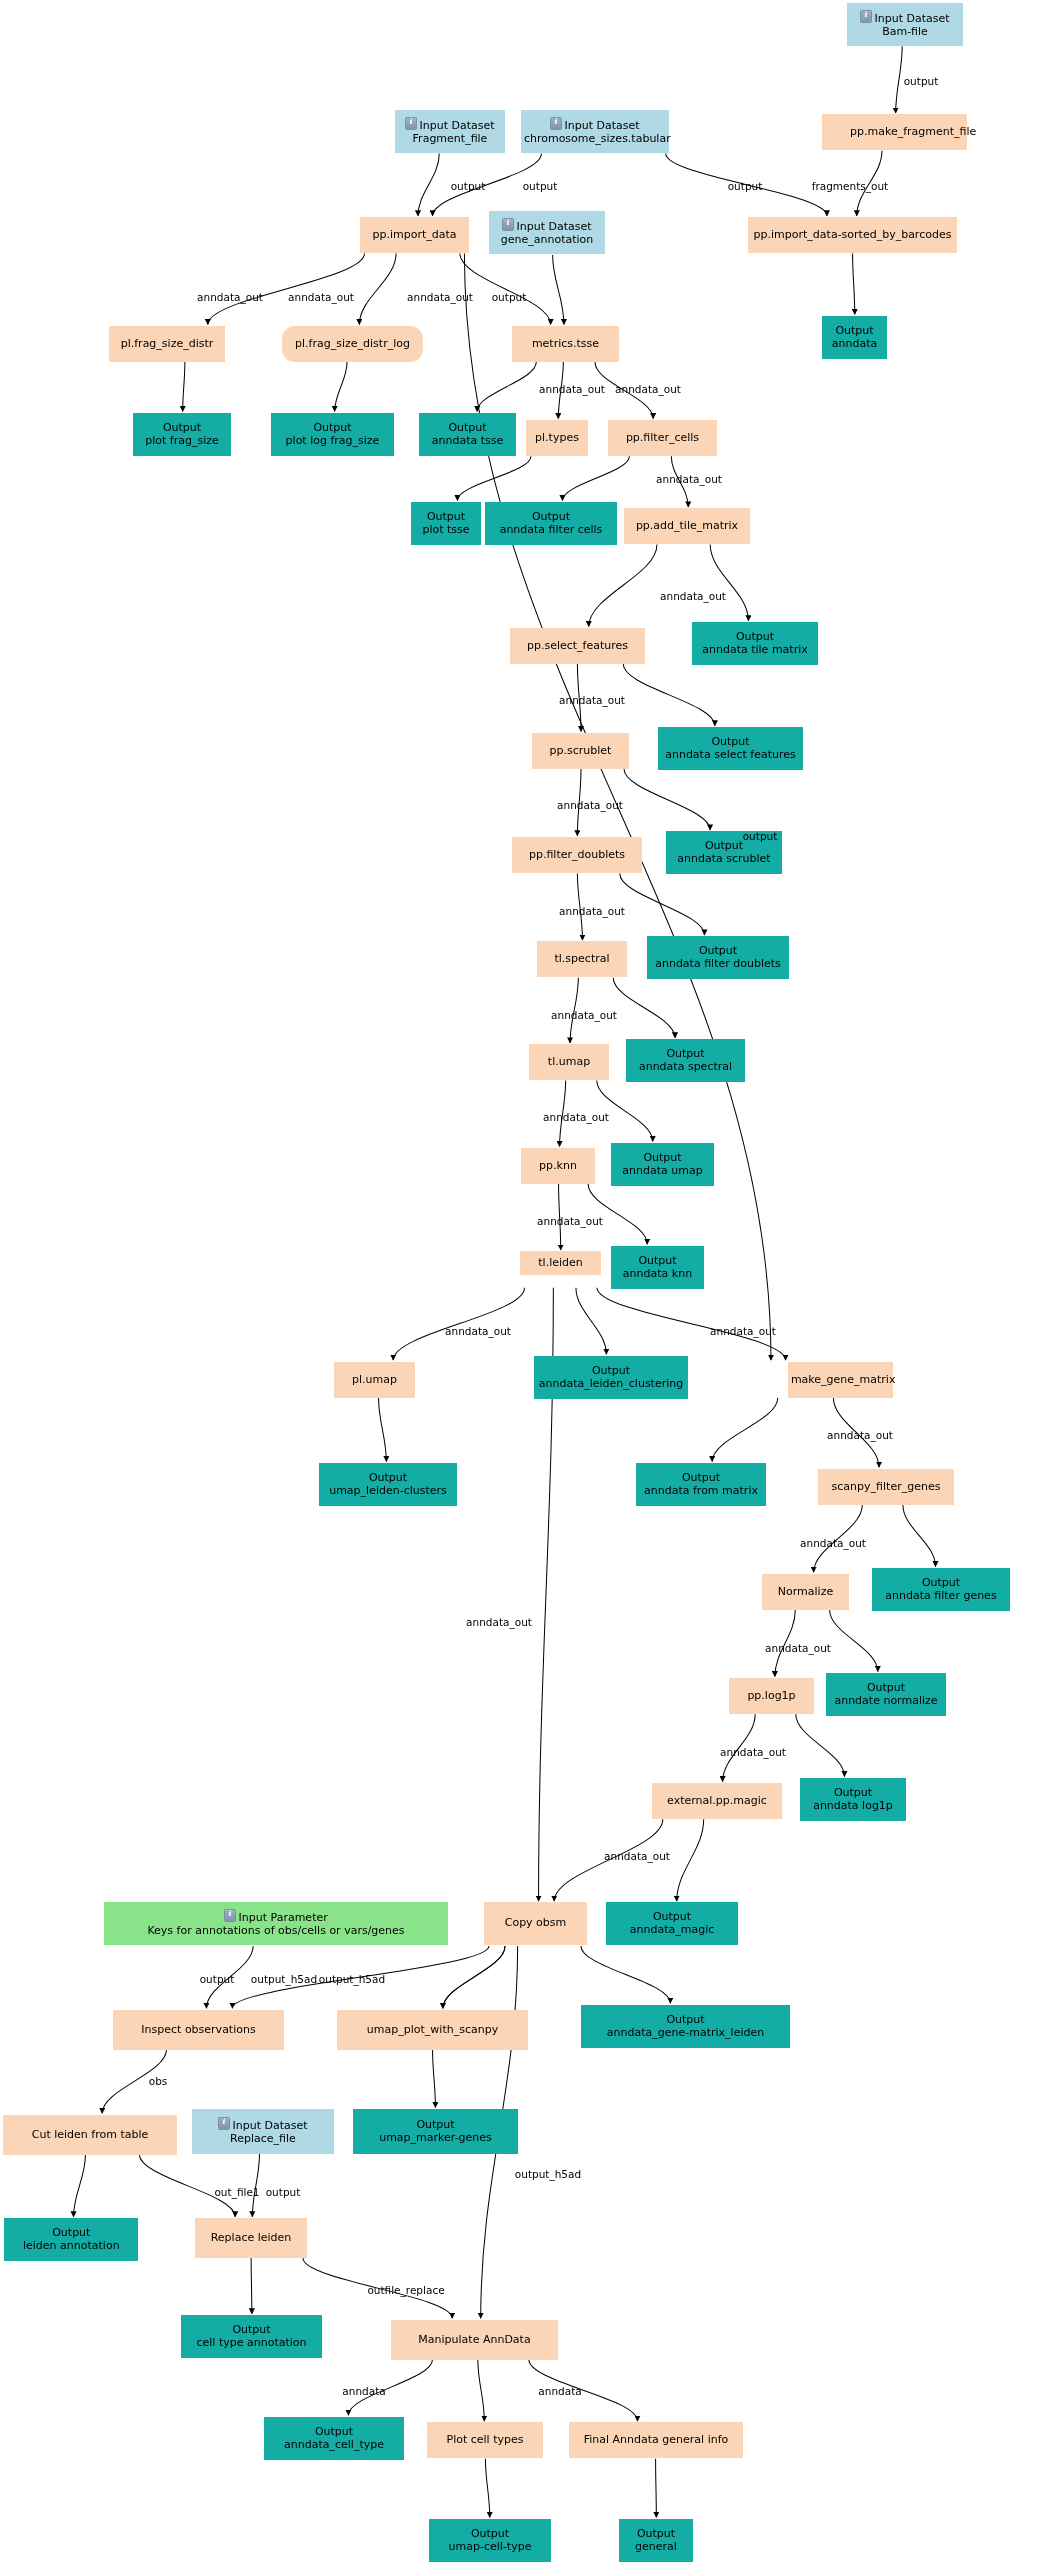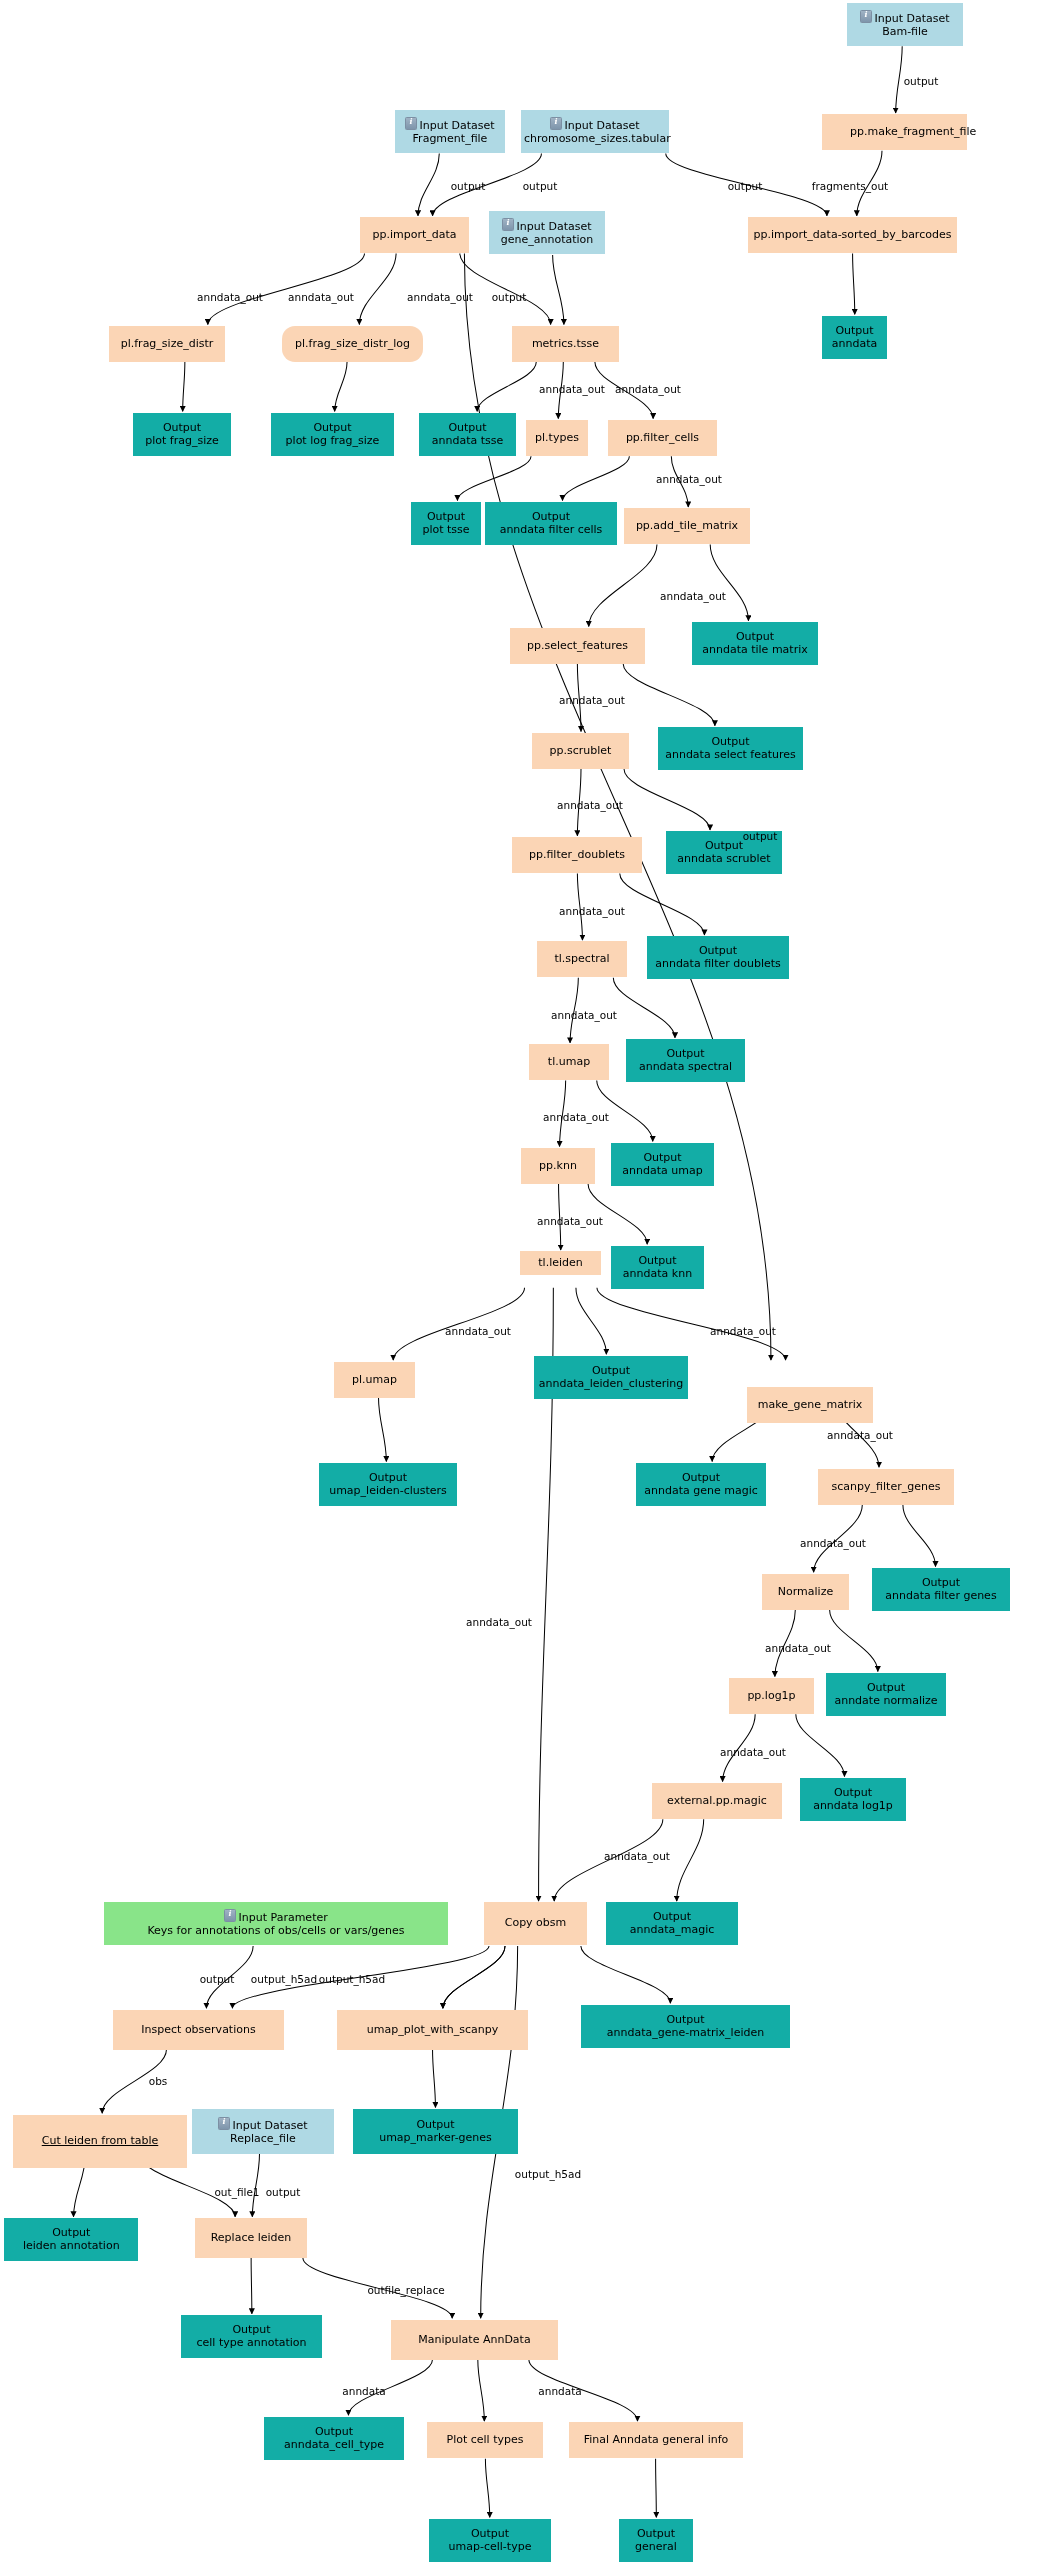--- a/index.html
+++ b/index.html
@@ -346,35 +346,35 @@
         <span class="lines">
           <span class="ln">pl.umap</span>
         </span>
       </div>
       <div class="node n-output" style="left: 534px; top: 1356px; width: 154px; height: 43px;">
         <span class="lines">
           <span class="ln">Output</span>
           <span class="ln">anndata_leiden_clustering</span>
         </span>
       </div>
-      <div class="node n-tool" style="left: 747px; top: 1362px; width: 126px; height: 36px; margin-top: 25px;">
+      <div class="node n-tool" style="left: 788px; top: 1362px; width: 105px; height: 36px;">
         <span class="lines">
           <span class="ln">make_gene_matrix</span>
         </span>
       </div>
       <div class="node n-output" style="left: 319px; top: 1463px; width: 138px; height: 43px;">
         <span class="lines">
           <span class="ln">Output</span>
           <span class="ln">umap_leiden-clusters</span>
         </span>
       </div>
       <div class="node n-output" style="left: 636px; top: 1463px; width: 130px; height: 43px;">
         <span class="lines">
           <span class="ln">Output</span>
-          <span class="ln">anndata gene magic</span>
+          <span class="ln">anndata from matrix</span>
         </span>
       </div>
       <div class="node n-tool" style="left: 818px; top: 1469px; width: 136px; height: 36px;">
         <span class="lines">
           <span class="ln">scanpy_filter_genes</span>
         </span>
       </div>
       <div class="node n-tool" style="left: 762px; top: 1574px; width: 87px; height: 36px;">
         <span class="lines">
           <span class="ln">Normalize</span>
@@ -434,21 +434,21 @@
         <span class="lines">
           <span class="ln">umap_plot_with_scanpy</span>
         </span>
       </div>
       <div class="node n-output" style="left: 581px; top: 2005px; width: 209px; height: 43px;">
         <span class="lines">
           <span class="ln">Output</span>
           <span class="ln">anndata_gene-matrix_leiden</span>
         </span>
       </div>
-      <div class="node n-tool" style="left: 13px; top: 2115px; width: 174px; height: 53px; text-decoration: underline;">
+      <div class="node n-tool" style="left: 3px; top: 2115px; width: 174px; height: 40px;">
         <span class="lines">
           <span class="ln">Cut leiden from table</span>
         </span>
       </div>
       <div class="node n-input" style="left: 192px; top: 2109px; width: 142px; height: 45px;">
         <span class="lines">
           <span class="ln"><span class="info-icon"></span>Input Dataset</span>
           <span class="ln">Replace_file</span>
         </span>
       </div>

